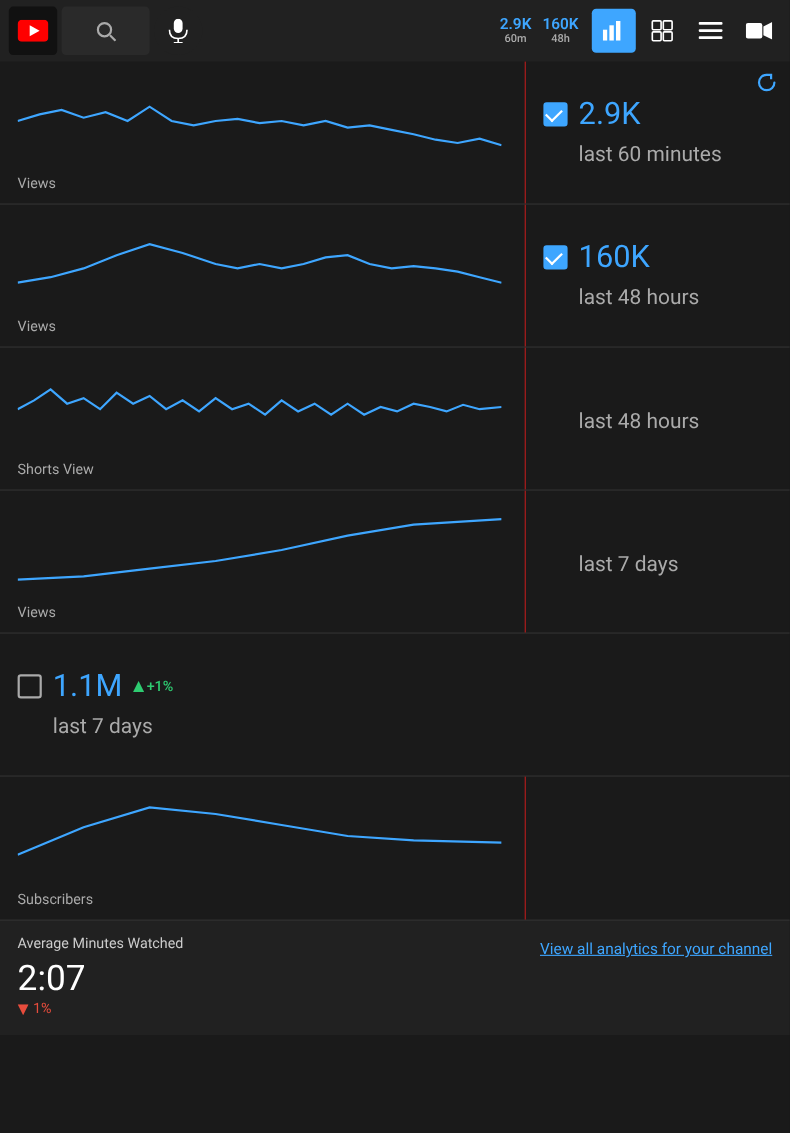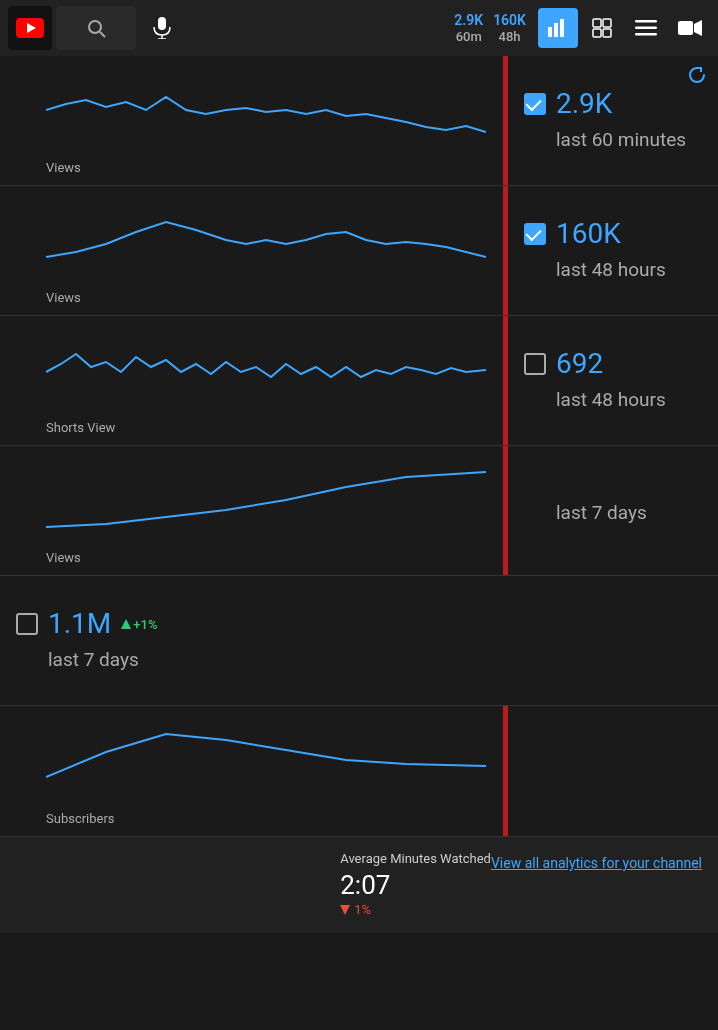--- a/index.html
+++ b/index.html
@@ -52,21 +52,21 @@
     .top-bar-stats {
       display: flex;
       flex-direction: column;
       align-items: center;
       color: #3ea6ff;
       font-size: 13px;
       font-weight: 500;
       line-height: 1.2;
       margin-right: 8px;
     }
-    .top-bar-stats .sub { color: #aaa; font-size: 13px; }
+    .top-bar-stats .sub { color: #aaa; font-size: 10px; }
     .top-bar-icons {
       display: flex;
       gap: 4px;
     }
     .icon-btn {
       width: 40px;
       height: 40px;
       border-radius: 4px;
       display: flex;
       align-items: center;
@@ -82,23 +82,22 @@
     
     .stats-row {
       display: flex;
       border-bottom: 1px solid #333;
       height: 130px;
     }
     .chart-cell {
       flex: 0 0 478px;
       padding: 12px 16px 8px 16px;
       position: relative;
-      border-right: 5px solid #b91c1c;
+      border-right: 1px solid #b91c1c;
       overflow: hidden;
-      margin-left: 30px;
     }
     .chart-label {
       position: absolute;
       bottom: 10px;
       left: 16px;
       color: #aaa;
       font-size: 13px;
     }
     .info-cell {
       flex: 1;
@@ -162,31 +161,31 @@
       display: block;
       margin-top: 4px;
     }
 
     
     .bottom-bar {
       background: #212121;
       padding: 14px 16px 16px 16px;
       display: flex;
       align-items: flex-start;
-      justify-content: flex-end;
+      justify-content: space-between;
       border-top: 1px solid #333;
     }
     .bottom-left {}
     .bottom-label {
       color: #ccc;
       font-size: 13px;
       margin-bottom: 4px;
     }
     .bottom-value {
-      font-size: 26px;
+      font-size: 32px;
       font-weight: 400;
       color: #fff;
     }
     .bottom-change {
       display: flex;
       align-items: center;
       gap: 4px;
       font-size: 13px;
       color: #e74c3c;
       margin-top: 2px;
@@ -317,24 +316,20 @@
   </div>
 
   <div class="stats-row">
     <div class="chart-cell">
       <svg class="chart" viewBox="0 0 440 80" preserveAspectRatio="none">
         <polyline fill="none" stroke="#3ea6ff" stroke-width="2" points="0,40 15,32 30,22 45,35 60,30 75,40 90,25 105,35 120,28 135,40 150,32 165,42 180,30 195,40 210,35 225,45 240,32 255,42 270,35 285,45 300,35 315,45 330,38 345,42 360,35 375,38 390,42 405,36 420,40 440,38"></polyline>
       </svg>
       <div class="chart-label">Shorts View</div>
     </div>
     <div class="info-cell">
-      <div class="check-row">
-        <div class="checkbox"></div>
-        <span class="stat-value">692</span>
-      </div>
       <div class="stat-sub">last 48 hours</div>
     </div>
   </div>
 
   <div class="stats-row">
     <div class="chart-cell">
       <svg class="chart" viewBox="0 0 440 80" preserveAspectRatio="none">
         <polyline fill="none" stroke="#3ea6ff" stroke-width="2" points="0,65 60,62 120,55 180,48 240,38 300,25 360,15 440,10"></polyline>
       </svg>
       <div class="chart-label">Views</div>

